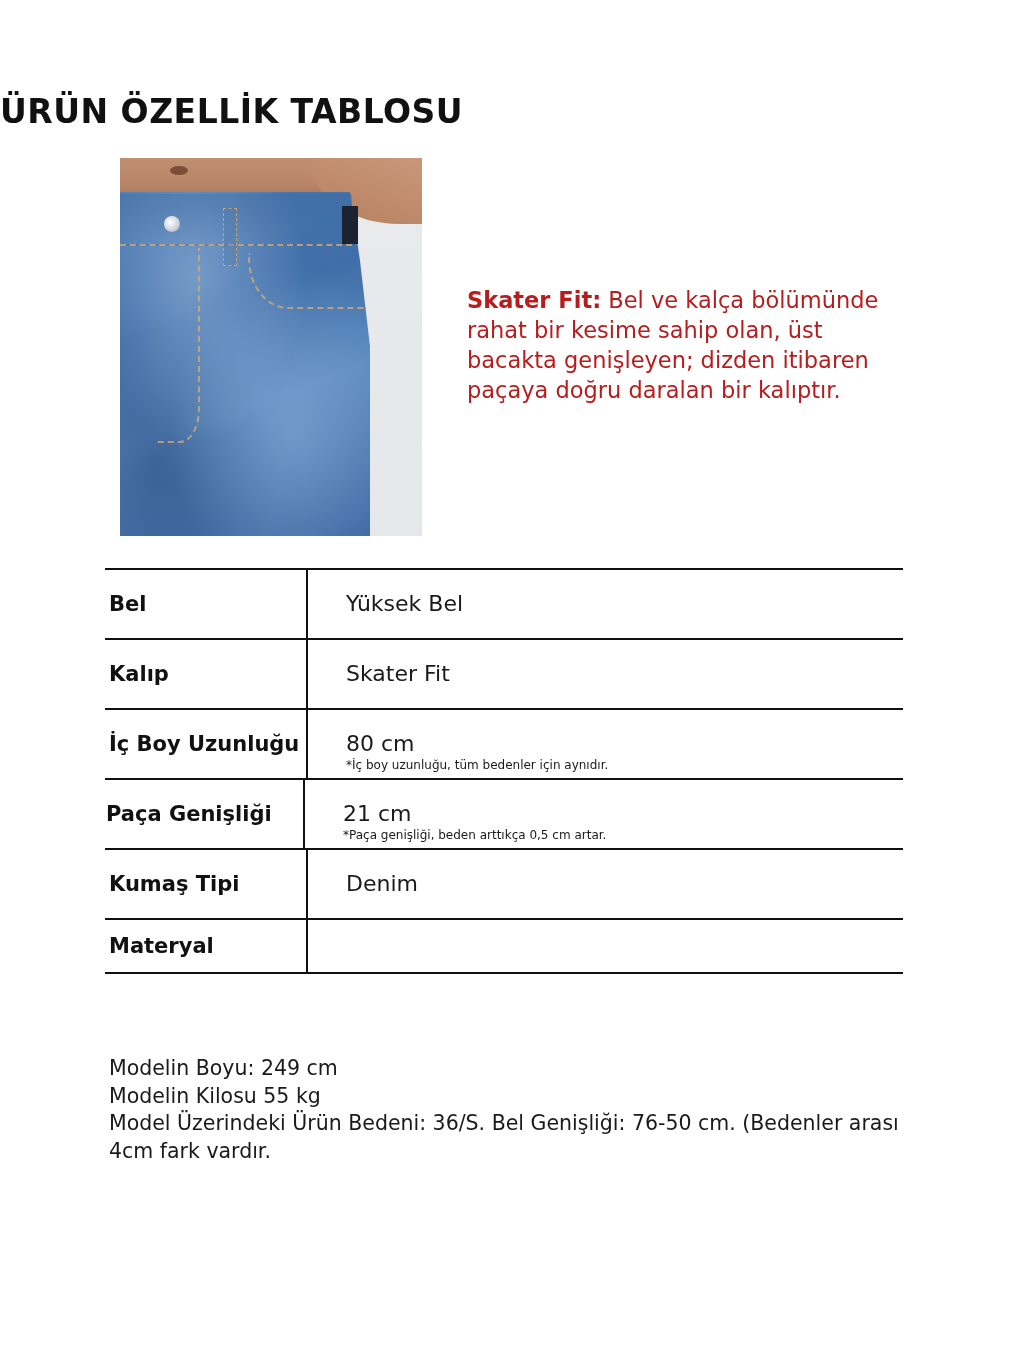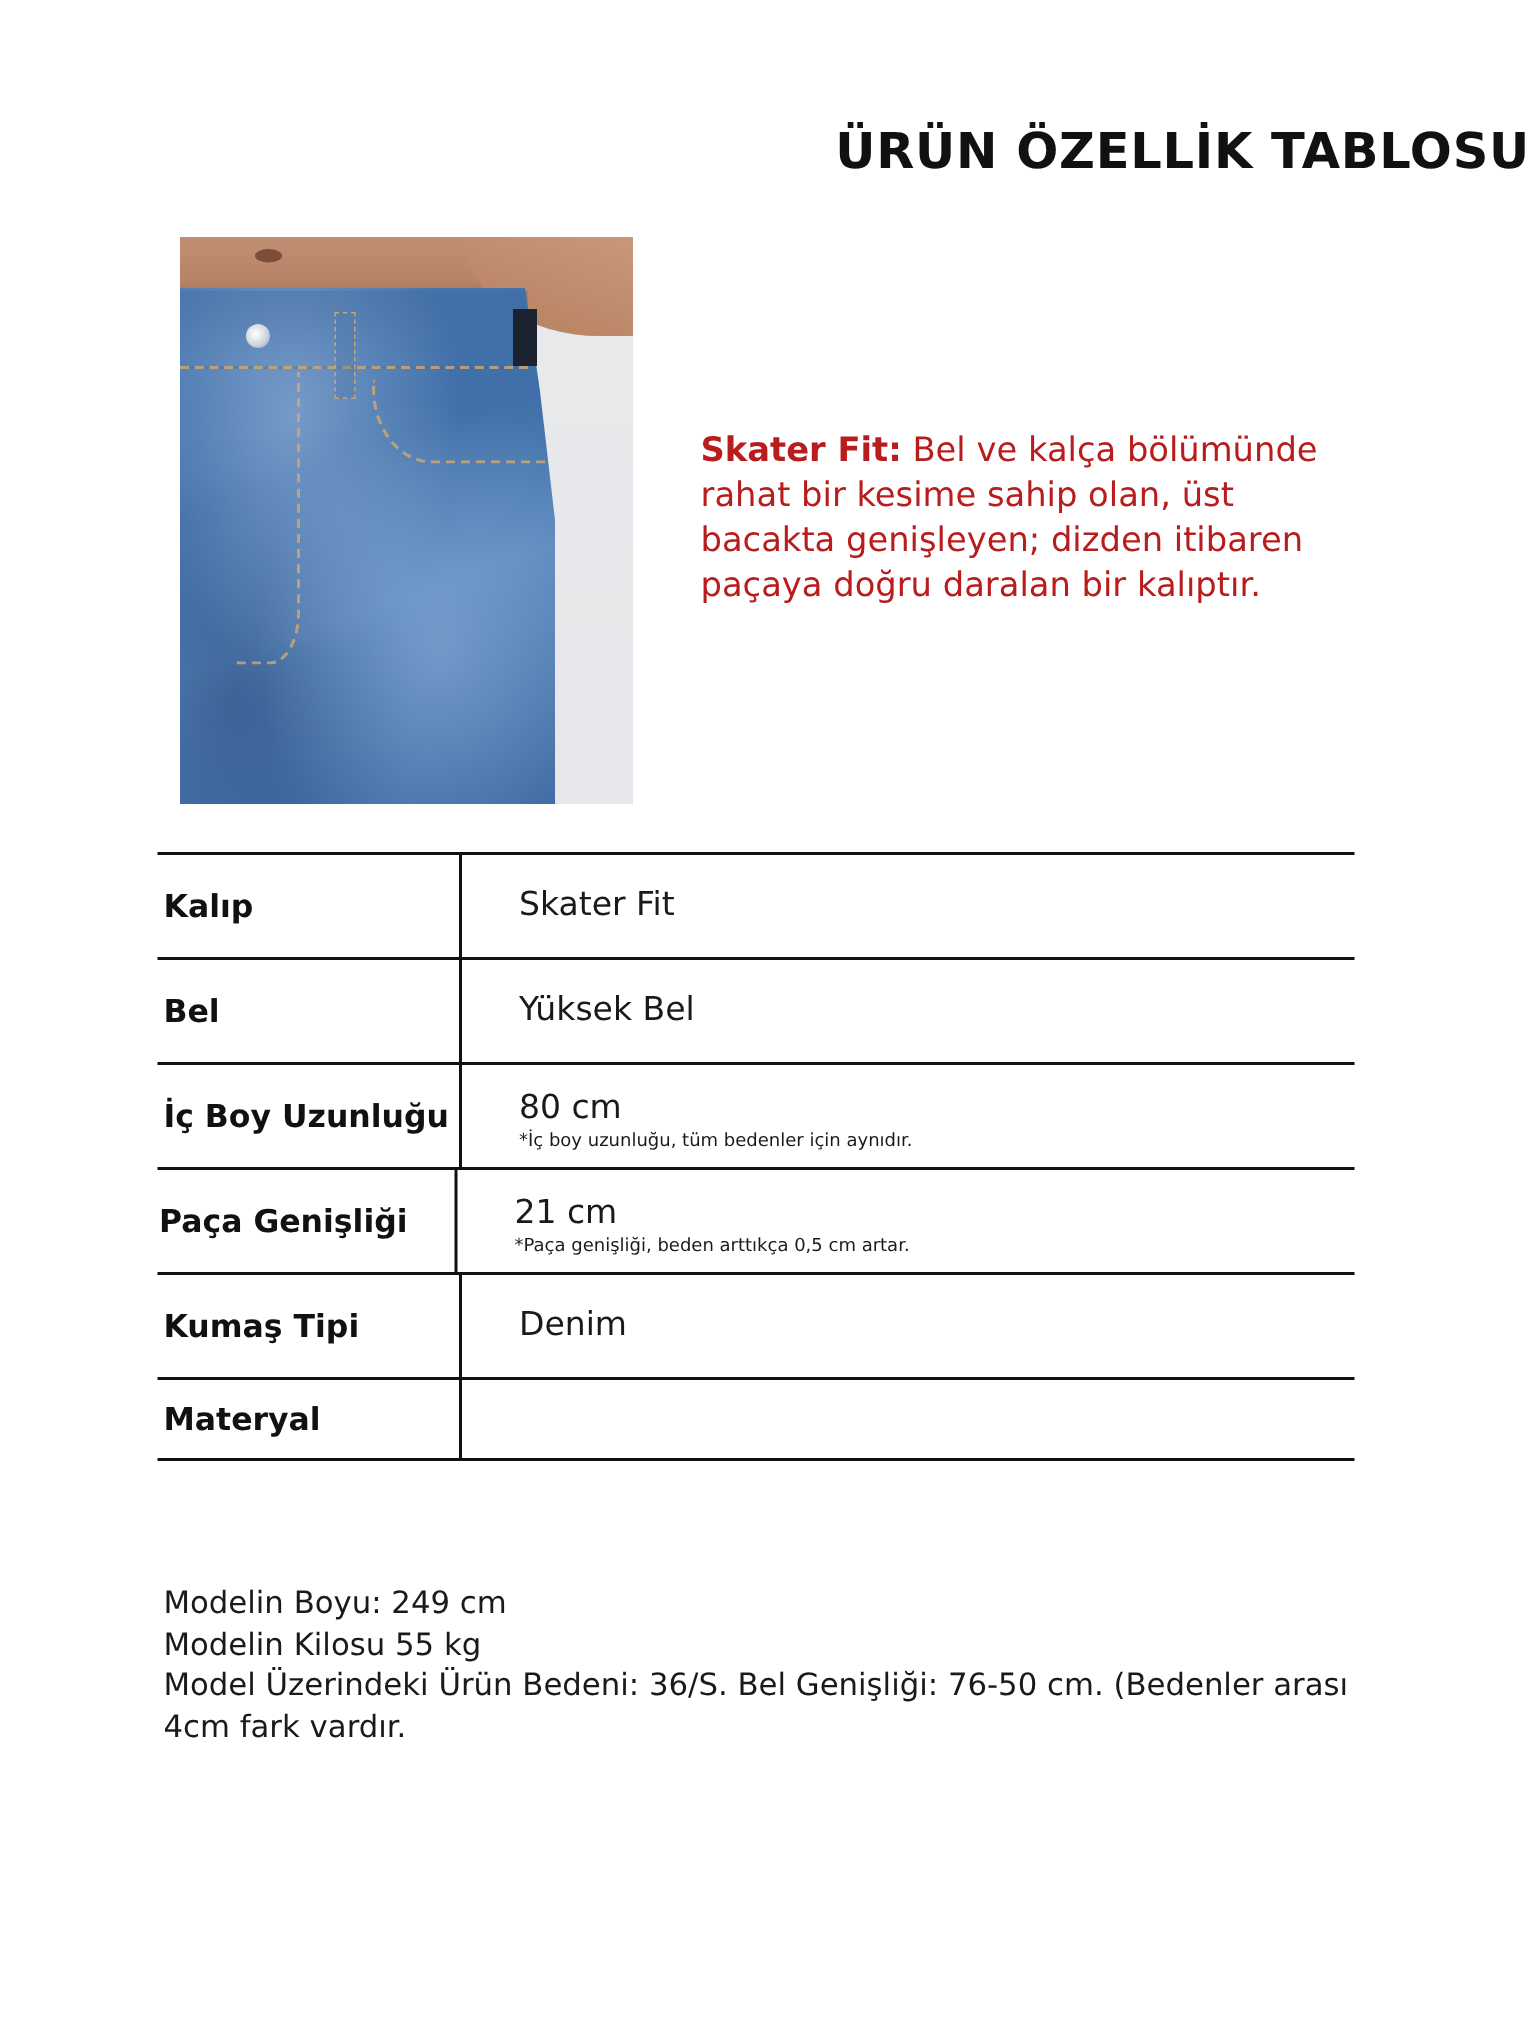--- a/index.html
+++ b/index.html
@@ -1,20 +1,20 @@
 <!DOCTYPE html>
 <html><head>
 <meta charset="utf-8">
 <style>
   * { margin: 0; padding: 0; box-sizing: border-box; }
   html, body { width: 1020px; height: 1360px; background: #ffffff; }
   body { position: relative; font-family: "Liberation Sans", "DejaVu Sans", sans-serif; color: #111111; overflow: hidden; }
 
   .title {
-    position: absolute; left: 0; top: 81px; width: 1020px; text-align: right;
+    position: absolute; left: 0; top: 92px; width: 1020px; text-align: left;
     font-family: "DejaVu Sans", sans-serif; font-weight: bold; font-size: 33px; letter-spacing: 0.5px; color: #111;
   }
 
   .photo {
     position: absolute; left: 120px; top: 158px; width: 302px; height: 378px; overflow: hidden;
     background: linear-gradient(180deg, #e9eaec 0%, #e6e7ea 100%);
   }
   .photo .skin {
     position: absolute; left: 0; top: 0; width: 302px; height: 40px;
     background: linear-gradient(180deg, #c08f72 0%, #b88468 70%, #a87458 100%);
@@ -83,21 +83,21 @@
     width: 203px; border-right: 2px solid #111111; display: flex; align-items: center;
     font-family: "DejaVu Sans", sans-serif; font-weight: bold; font-size: 21px; color: #111;
     padding-left: 4px;
   }
   .spec-value {
     flex: 1; padding-left: 38px; display: flex; flex-direction: column; justify-content: center;
     font-family: "DejaVu Sans", sans-serif; font-size: 22px; color: #1a1a1a;
   }
   .spec-value .main { line-height: 26px; }
   .spec-value .note { font-size: 12px; line-height: 16px; margin-top: 0px; color: #1a1a1a; }
-  .spec-value.has-note { justify-content: flex-start; padding-top: 16px; }
+  .spec-value.has-note { justify-content: center; padding-top: 16px; }
 
   .model-info {
     position: absolute; left: 109px; top: 1055px; width: 800px;
     font-family: "DejaVu Sans", sans-serif; font-size: 20.5px; line-height: 27.5px; color: #1a1a1a;
   }
 </style>
 </head>
 <body>
 
 <h1 class="title">ÜRÜN ÖZELLİK TABLOSU</h1>
@@ -112,29 +112,29 @@
   <div class="button-rivet"></div>
   <div class="beltloop"></div>
   <div class="fly"></div>
   <div class="pocket"></div>
 </div>
 
 <p class="desc"><b>Skater Fit:</b><span> Bel ve kalça bölümünde rahat bir kesime sahip olan, üst bacakta genişleyen; dizden itibaren paçaya doğru daralan bir kalıptır.</span></p>
 
 <div class="spec-table">
   <div class="spec-row">
+    <div class="spec-label">Bel</div>
+    <div class="spec-value">
+      <span class="main">Yüksek Bel</span>
+    </div>
+  </div>
+  <div class="spec-row">
     <div class="spec-label">Kalıp</div>
     <div class="spec-value">
       <span class="main">Skater Fit</span>
-    </div>
-  </div>
-  <div class="spec-row">
-    <div class="spec-label">Bel</div>
-    <div class="spec-value">
-      <span class="main">Yüksek Bel</span>
     </div>
   </div>
   <div class="spec-row">
     <div class="spec-label">İç Boy Uzunluğu</div>
     <div class="spec-value has-note">
       <span class="main">80 cm</span>
       <span class="note">*İç boy uzunluğu, tüm bedenler için aynıdır.</span>
     </div>
   </div>
   <div class="spec-row">

